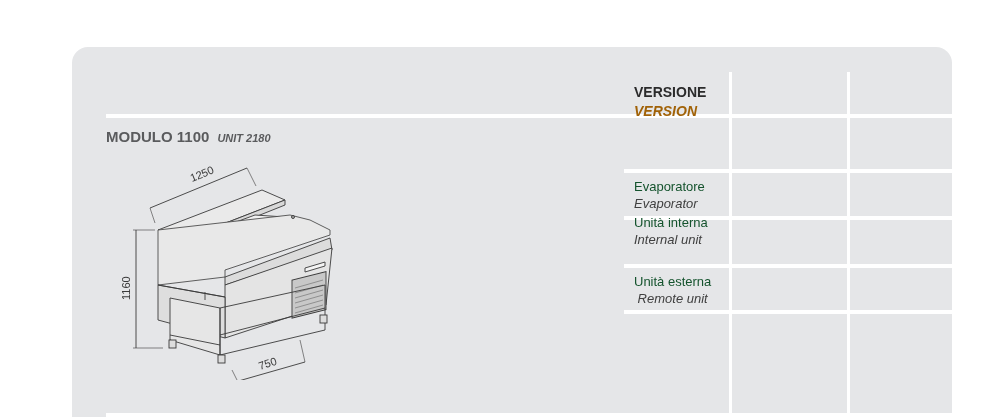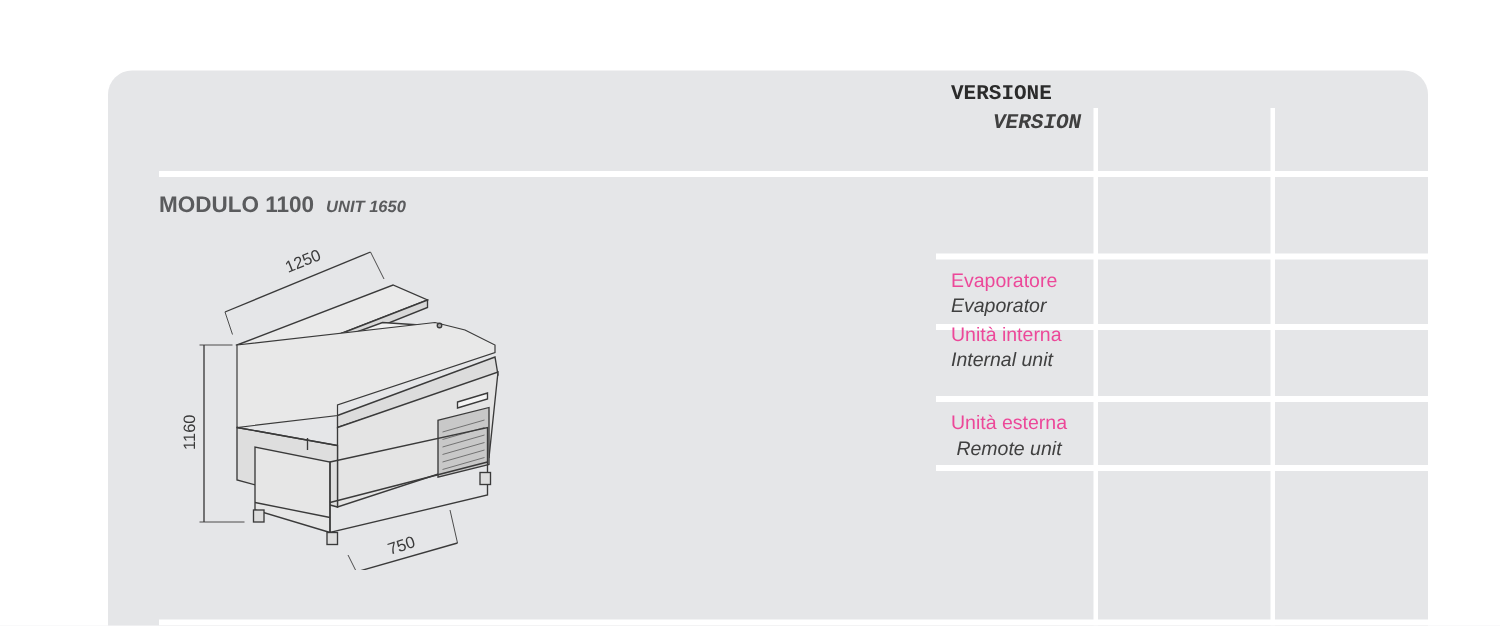--- a/index.html
+++ b/index.html
@@ -4,45 +4,45 @@
 <style>
   html, body { margin: 0; padding: 0; background: #ffffff; }
   body { width: 1000px; height: 417px; position: relative; overflow: hidden;
          font-family: "Liberation Sans", sans-serif; }
   .panel { position: absolute; left: 72px; top: 47px; width: 880px; height: 380px;
            background: #e5e6e8; border-radius: 16px 16px 0 0; }
   .hline { position: absolute; background: #ffffff; height: 4px; }
   .vline { position: absolute; background: #ffffff; width: 3px; }
   .title { position: absolute; left: 106px; top: 128px; font-weight: bold; font-size: 15px; color: #5a5b5d; white-space: nowrap; }
   .title .sub { font-style: italic; font-size: 11px; margin-left: 8px; color: #5a5b5d; }
-  .hdr { position: absolute; left: 634px; top: 54px; line-height: 19px; font-family: Liberation Mono, monospace; }
+  .hdr { position: absolute; left: 634px; top: 83px; line-height: 19px; }
   .hdr .it { font-size: 14px; font-weight: bold; color: #2b2b2b; }
-  .hdr .en { font-size: 14px; font-weight: bold; font-style: italic; color: #404040; margin-left: 28px; }
+  .hdr .en { font-size: 14px; font-weight: bold; font-style: italic; color: #a16207; }
   .row { position: absolute; left: 634px; line-height: 17px; }
-  .row .it { font-size: 13px; color: #ec4899; }
+  .row .it { font-size: 13px; color: #14532d; }
   .row .en { font-size: 13px; font-style: italic; color: #404040; }
   .drawing { position: absolute; left: 100px; top: 160px; width: 250px; height: 220px; }
 </style>
 </head>
 <body>
 
 <div class="panel"></div>
 
 <div class="hline" style="left:106px; top:114px; width:846px;"></div>
 <div class="hline" style="left:624px; top:169px; width:328px;"></div>
 <div class="hline" style="left:624px; top:216px; width:328px;"></div>
 <div class="hline" style="left:624px; top:264px; width:328px;"></div>
 <div class="hline" style="left:624px; top:310px; width:328px;"></div>
 <div class="hline" style="left:106px; top:413px; width:846px;"></div>
 
 <div class="vline" style="left:729px; top:72px; height:345px;"></div>
 <div class="vline" style="left:847px; top:72px; height:345px;"></div>
 
 <div class="title">
-  <span>MODULO 1100</span><span class="sub">UNIT 1650</span>
+  <span>MODULO 1100</span><span class="sub">UNIT 2180</span>
 </div>
 
 <div class="hdr">
   <div class="it">VERSIONE</div>
   <div class="en">VERSION</div>
 </div>
 
 <div class="row" style="top:178px;">
   <div class="it">Evaporatore</div>
   <div class="en">Evaporator</div>

